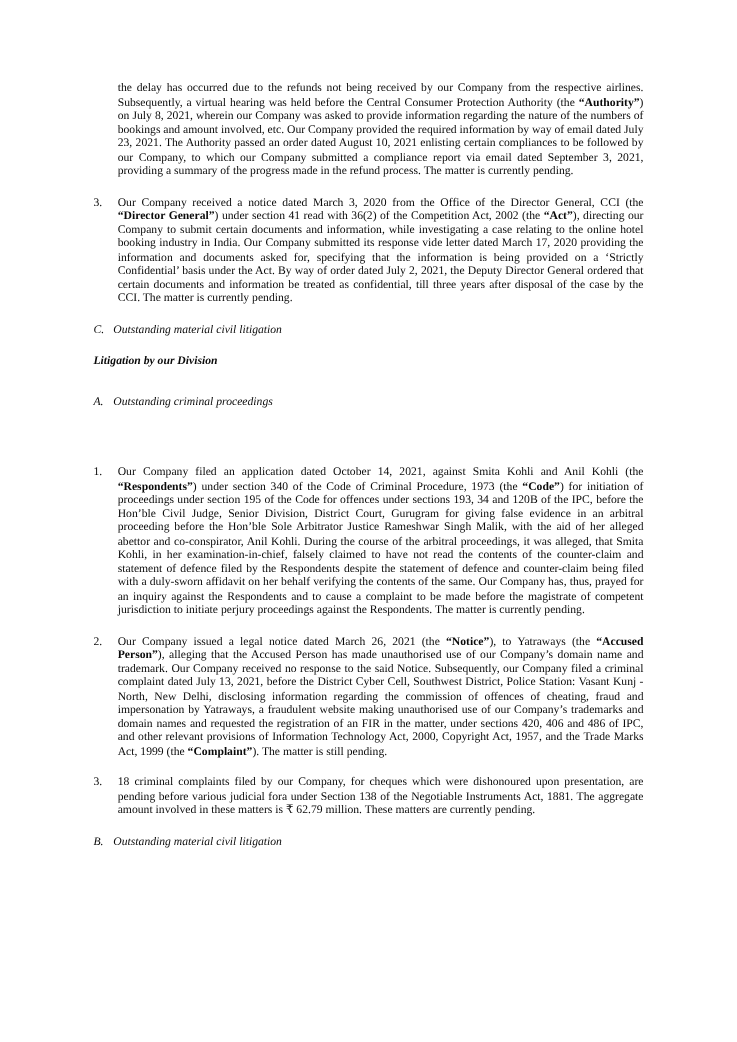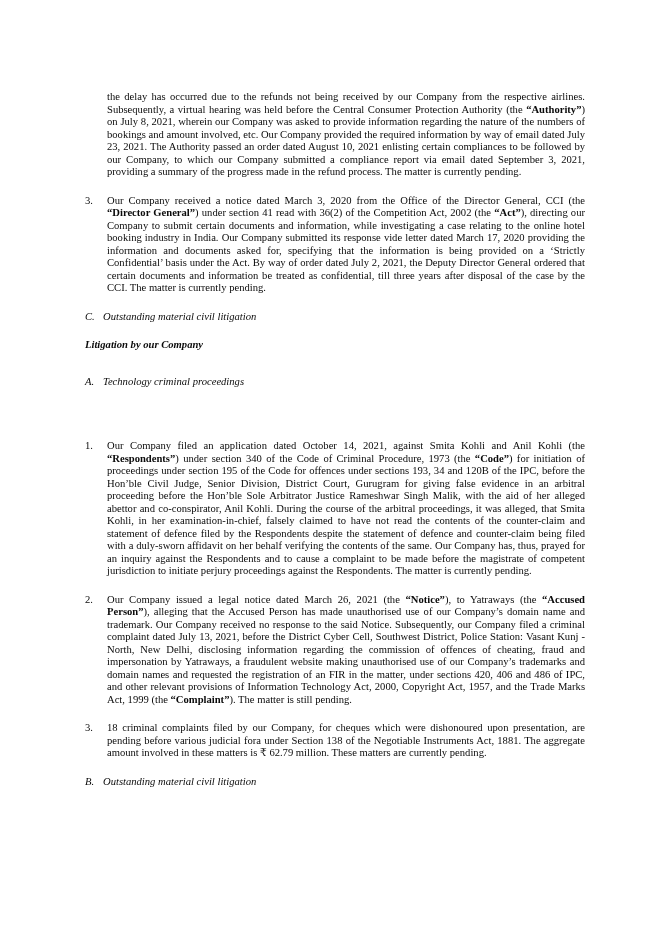--- a/index.html
+++ b/index.html
@@ -1,21 +1,21 @@
 <!DOCTYPE html>
 <html><head>
 <meta charset="utf-8">
 <style>
   * { box-sizing: border-box; }
   html, body { margin: 0; padding: 0; background: #ffffff; }
   .page {
     position: relative;
     width: 670px;
     height: 813px;
-    margin: 16px auto;
+    margin: 0 auto;
     background: #ffffff;
     color: #0a0a0a;
     font-family: "Liberation Serif", "DejaVu Serif", serif;
     font-size: 10.6px;
     line-height: 12.5px;
     padding: 75px 85px 0 85px;
     overflow: hidden;
     hyphens: none;
   }
   .justify { text-align: justify; text-justify: inter-word; }
@@ -50,25 +50,25 @@
     <div class="marker">3.</div>
     <div class="body justify"><span>Our Company received a notice dated March 3, 2020 from the Office of the Director General, CCI (the </span><span style="font-weight: bold;">“Director General”</span><span>) under section 41 read with 36(2) of the Competition Act, 2002 (the </span><span style="font-weight: bold;">“Act”</span><span>), directing our Company to submit certain documents and information, while investigating a case relating to the online hotel booking industry in India. Our Company submitted its response vide letter dated March 17, 2020 providing the information and documents asked for, specifying that the information is being provided on a ‘Strictly Confidential’ basis under the Act. By way of order dated July 2, 2021, the Deputy Director General ordered that certain documents and information be treated as confidential, till three years after disposal of the case by the CCI. The matter is currently pending.</span></div>
   </div>
 
   <div class="alpha mb-std">
     <div class="marker">C.</div>
     <div>Outstanding material civil litigation</div>
   </div>
 
 
-  <div class="heading-bi mb-lit">Litigation by our Company</div>
+  <div class="heading-bi mb-lit">Litigation by our Division</div>
 
   <div class="alpha mb-a">
     <div class="marker">A.</div>
-    <div>Technology criminal proceedings</div>
+    <div>Outstanding criminal proceedings</div>
   </div>
 
   <div class="li mb-std">
     <div class="marker">1.</div>
     <div class="body justify"><span>Our Company filed an application dated October 14, 2021, against Smita Kohli and Anil Kohli (the </span><span style="font-weight: bold;">“Respondents”</span><span>) under section 340 of the Code of Criminal Procedure, 1973 (the </span><span style="font-weight: bold;">“Code”</span><span>) for initiation of proceedings under section 195 of the Code for offences under sections 193, 34 and 120B of the IPC, before the Hon’ble Civil Judge, Senior Division, District Court, Gurugram for giving false evidence in an arbitral proceeding before the Hon’ble Sole Arbitrator Justice Rameshwar Singh Malik, with the aid of her alleged abettor and co-conspirator, Anil Kohli. During the course of the arbitral proceedings, it was alleged, that Smita Kohli, in her examination-in-chief, falsely claimed to have not read the contents of the counter-claim and statement of defence filed by the Respondents despite the statement of defence and counter-claim being filed with a duly-sworn affidavit on her behalf verifying the contents of the same. Our Company has, thus, prayed for an inquiry against the Respondents and to cause a complaint to be made before the magistrate of competent jurisdiction to initiate perjury proceedings against the Respondents. The matter is currently pending.</span></div>
   </div>
 
   <div class="li mb-std">
     <div class="marker">2.</div>
     <div class="body justify"><span>Our Company issued a legal notice dated March 26, 2021 (the </span><span style="font-weight: bold;">“Notice”</span><span>), to Yatraways (the </span><span style="font-weight: bold;">“Accused Person”</span><span>), alleging that the Accused Person has made unauthorised use of our Company’s domain name and trademark. Our Company received no response to the said Notice. Subsequently, our Company filed a criminal complaint dated July 13, 2021, before the District Cyber Cell, Southwest District, Police Station: Vasant Kunj - North, New Delhi, disclosing information regarding the commission of offences of cheating, fraud and impersonation by Yatraways, a fraudulent website making unauthorised use of our Company’s trademarks and domain names and requested the registration of an FIR in the matter, under sections 420, 406 and 486 of IPC, and other relevant provisions of Information Technology Act, 2000, Copyright Act, 1957, and the Trade Marks Act, 1999 (the </span><span style="font-weight: bold;">“Complaint”</span><span>). The matter is still pending.</span></div>

